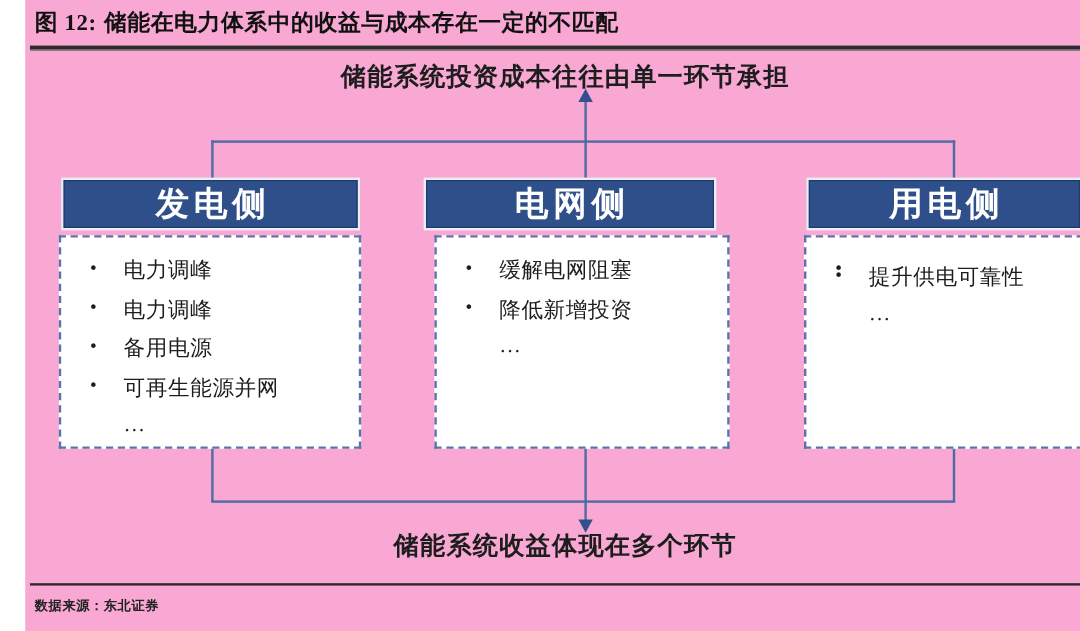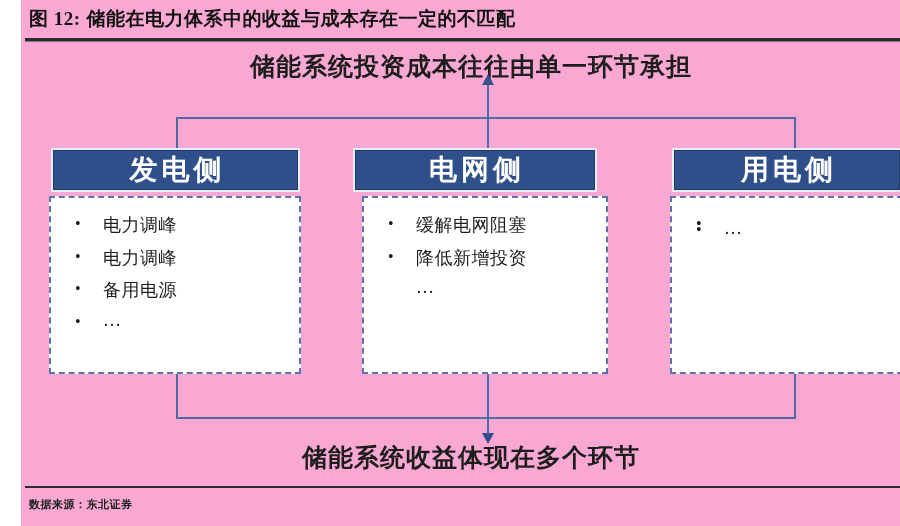--- a/index.html
+++ b/index.html
@@ -43,21 +43,21 @@
     width: 892px;
     height: 3px;
     background: #2b2b2b;
     border-bottom: 1px solid #7a7a7a;
   }
 
   
   .cap {
     position: absolute;
     text-align: center;
-    font-size: 25px;
+    font-size: 21px;
     font-weight: bold;
     color: #1d1d1d;
     white-space: nowrap;
     letter-spacing: 1px;
   }
   .cap-top  { left: 150px; top: 50px; width: 600px; }
   .cap-bottom { left: 150px; top: 441px; width: 600px; }
 
   
   .conn {
@@ -174,21 +174,21 @@
   <div class="conn v-line" style="left:773px; top:117px; height:34px;"></div>
 
   <div class="colhead" style="left:32px; top:150px; width:243px;">
     <span>发电侧</span>
   </div>
   <div class="dashbox" style="left:28px; top:196px; width:252px; height:178px;">
     <ul>
       <li><span class="bul">•</span><span>电力调峰</span></li>
       <li><span class="bul">•</span><span>电力调峰</span></li>
       <li><span class="bul">•</span><span>备用电源</span></li>
-      <li><span class="bul">•</span></li>
+      <li><span class="bul">•</span><span>可再生能源并网</span></li>
     </ul>
     <div class="ellipsis">…</div>
   </div>
 
   <div class="colhead" style="left:334px; top:150px; width:238px;">
     <span>电网侧</span>
   </div>
   <div class="dashbox" style="left:341px; top:196px; width:246px; height:178px;">
     <ul>
       <li><span class="bul">•</span><span>缓解电网阻塞</span></li>
@@ -196,21 +196,21 @@
     </ul>
     <div class="ellipsis">…</div>
   </div>
 
   <div class="colhead" style="left:653px; top:150px; width:224px;justify-content:center;">
     <span>用电侧</span>
   </div>
   <div class="dashbox" style="left:649px; top:196px; width:243px; height:178px;">
     <ul>
       <li><span class="bul">•</span></li>
-      <li><span class="bul">•</span></li>
+      <li><span class="bul">•</span><span>提升供电可靠性</span></li>
     </ul>
     <div class="ellipsis">…</div>
   </div>
 
   <div class="conn v-line" style="left:155px; top:374px; height:44px;"></div>
   <div class="conn v-line" style="left:466px; top:374px; height:44px;"></div>
   <div class="conn v-line" style="left:773px; top:374px; height:44px;"></div>
   <div class="conn h-line" style="left:155px; top:417px; width:620px;"></div>
   <div class="conn v-line" style="left:466px; top:417px; height:19px;"></div>
   <div class="arrow-down" style="left:461px; top:433px;"></div>

